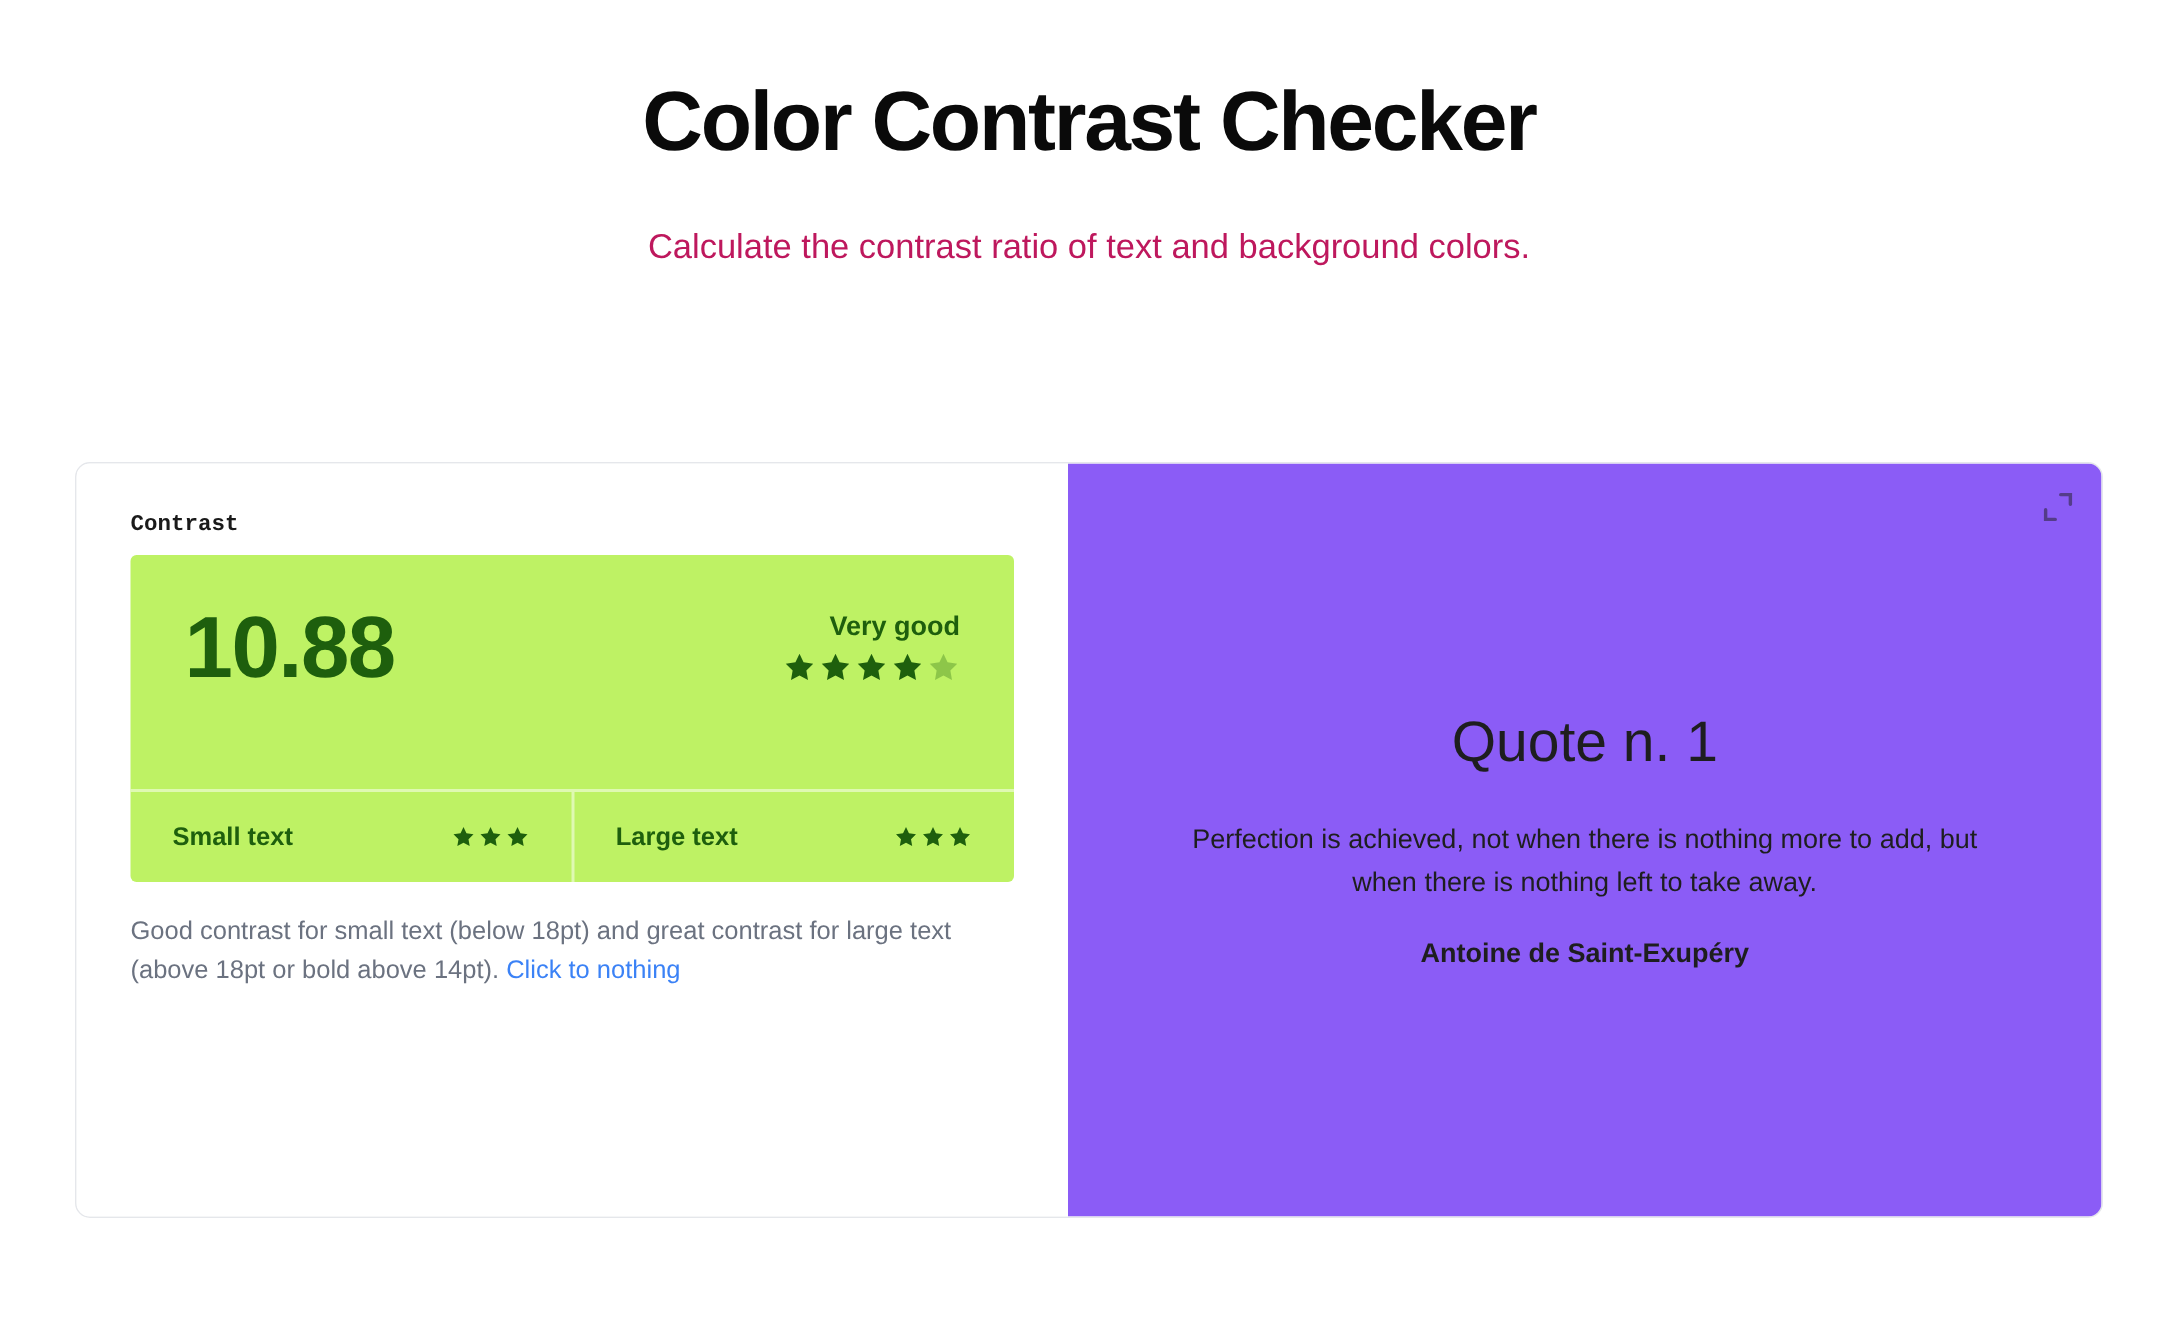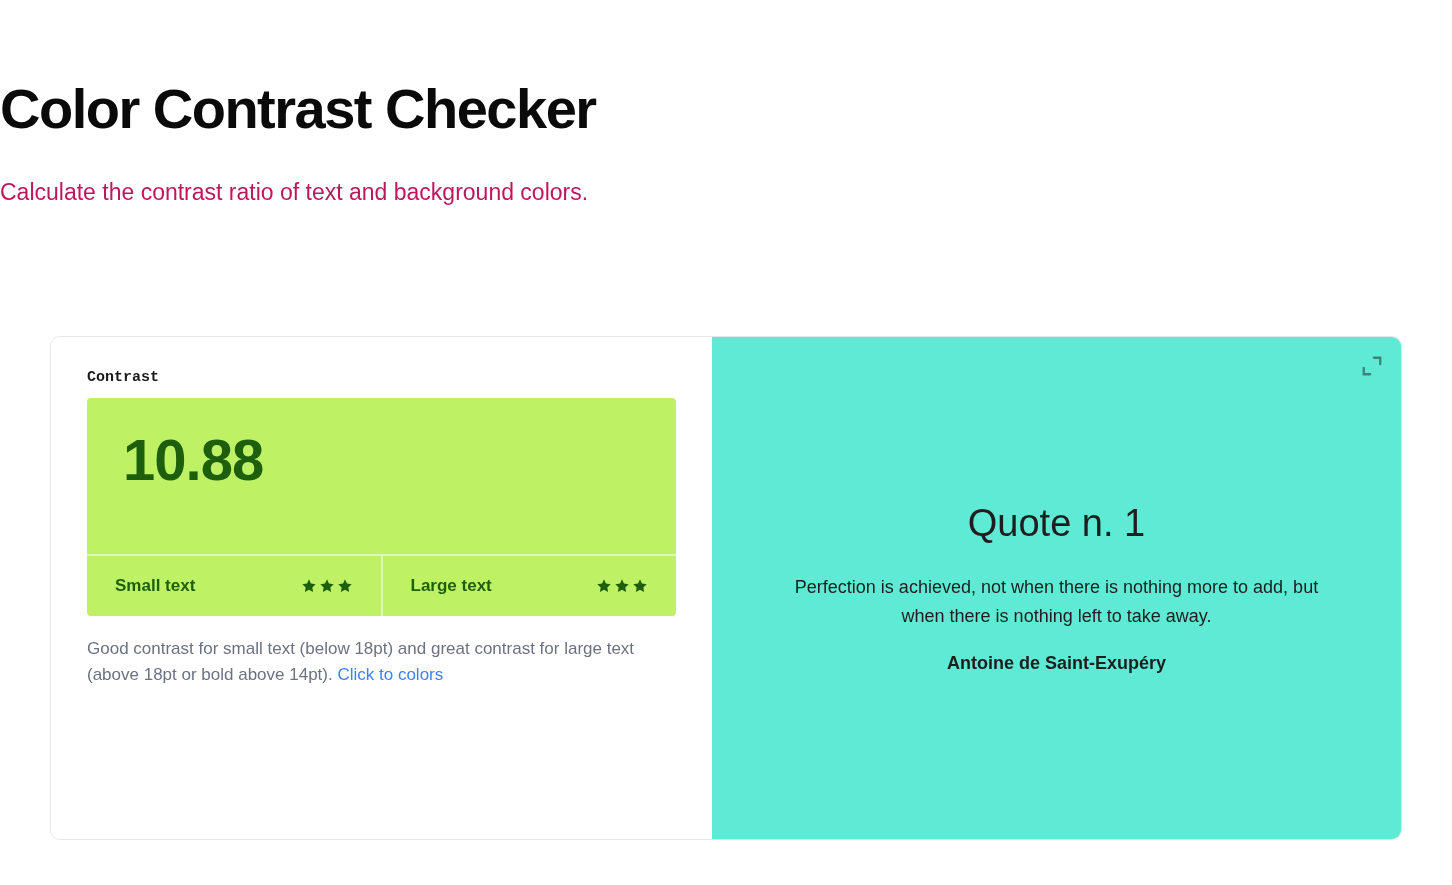--- a/index.html
+++ b/index.html
@@ -9,21 +9,22 @@
     }
     body {
       font-family: -apple-system, BlinkMacSystemFont, 'Segoe UI', Helvetica, Arial, sans-serif;
       background: #ffffff;
       color: #1a1a1a;
       width: 1452px;
       height: 885px;
       overflow: hidden;
     }
     .header {
-      padding-top: 76px;
+      text-align: center;
+      padding-top: 48px;
     }
     .title {
       font-size: 56px;
       font-weight: 900;
       letter-spacing: -1.5px;
       color: #0a0a0a;
     }
     .subtitle {
       font-size: 23px;
       color: #be185d;
@@ -209,20 +210,40 @@
 </div>
 
 <div class="main">
   <div class="left-panel">
 
     <div class="contrast-section">
       <label class="contrast-label">Contrast</label>
       <div class="contrast-box">
         <div class="contrast-main">
           <div class="contrast-ratio">10.88</div>
+          <div class="contrast-rating">
+            <div class="rating-text">Very good</div>
+            <div class="stars" id="main-stars">
+                <svg class="star" viewBox="0 0 24 24">
+                  <path fill="#1e5f0d" d="M12 2l2.95 6.26L22 9.27l-5 4.87 1.18 6.88L12 17.77l-6.18 3.25L7 14.14 2 9.27l7.05-1.01L12 2z"></path>
+                </svg>
+                <svg class="star" viewBox="0 0 24 24">
+                  <path fill="#1e5f0d" d="M12 2l2.95 6.26L22 9.27l-5 4.87 1.18 6.88L12 17.77l-6.18 3.25L7 14.14 2 9.27l7.05-1.01L12 2z"></path>
+                </svg>
+                <svg class="star" viewBox="0 0 24 24">
+                  <path fill="#1e5f0d" d="M12 2l2.95 6.26L22 9.27l-5 4.87 1.18 6.88L12 17.77l-6.18 3.25L7 14.14 2 9.27l7.05-1.01L12 2z"></path>
+                </svg>
+                <svg class="star" viewBox="0 0 24 24">
+                  <path fill="#1e5f0d" d="M12 2l2.95 6.26L22 9.27l-5 4.87 1.18 6.88L12 17.77l-6.18 3.25L7 14.14 2 9.27l7.05-1.01L12 2z"></path>
+                </svg>
+                <svg class="star" viewBox="0 0 24 24">
+                  <path fill="rgba(30,95,13,0.3)" d="M12 2l2.95 6.26L22 9.27l-5 4.87 1.18 6.88L12 17.77l-6.18 3.25L7 14.14 2 9.27l7.05-1.01L12 2z"></path>
+                </svg>
+              </div>
+          </div>
         </div>
         <div class="contrast-sub">
           <div class="contrast-sub-item">
             <span class="sub-label">Small text</span>
             <div class="sub-stars" id="small-stars">
                 <svg class="star-small" viewBox="0 0 24 24">
                   <path fill="#1e5f0d" d="M12 2l2.95 6.26L22 9.27l-5 4.87 1.18 6.88L12 17.77l-6.18 3.25L7 14.14 2 9.27l7.05-1.01L12 2z"></path>
                 </svg>
                 <svg class="star-small" viewBox="0 0 24 24">
                   <path fill="#1e5f0d" d="M12 2l2.95 6.26L22 9.27l-5 4.87 1.18 6.88L12 17.77l-6.18 3.25L7 14.14 2 9.27l7.05-1.01L12 2z"></path>
@@ -242,26 +263,26 @@
                   <path fill="#1e5f0d" d="M12 2l2.95 6.26L22 9.27l-5 4.87 1.18 6.88L12 17.77l-6.18 3.25L7 14.14 2 9.27l7.05-1.01L12 2z"></path>
                 </svg>
                 <svg class="star-small" viewBox="0 0 24 24">
                   <path fill="#1e5f0d" d="M12 2l2.95 6.26L22 9.27l-5 4.87 1.18 6.88L12 17.77l-6.18 3.25L7 14.14 2 9.27l7.05-1.01L12 2z"></path>
                 </svg>
               </div>
           </div>
         </div>
       </div>
       <p class="description">
-        <span>Good contrast for small text (below 18pt) and great contrast for large text (above 18pt or bold above 14pt). </span><a class="enhance-link">Click to colors</a>
+        <span>Good contrast for small text (below 18pt) and great contrast for large text (above 18pt or bold above 14pt). </span><a class="enhance-link">Click to nothing</a>
       </p>
     </div>
   </div>
 
-  <div class="right-panel" id="preview-panel" style="background: #5eead4; color: rgb(30, 30, 31);">
+  <div class="right-panel" id="preview-panel" style="background: #8b5cf6; color: rgb(30, 30, 31);">
     <div class="expand-icon">
       <svg viewBox="0 0 24 24" fill="none" stroke="currentColor" stroke-width="2.5" stroke-linecap="round">
         <path d="M14 3 L21 3 L21 10"></path>
         <path d="M10 21 L3 21 L3 14"></path>
       </svg>
     </div>
     <h2 class="quote-title">Quote n. 1</h2>
     <p class="quote-text">Perfection is achieved, not when there is nothing more to add, but when there is nothing left to take away.</p>
     <p class="quote-author">Antoine de Saint-Exupéry</p>
   </div>

